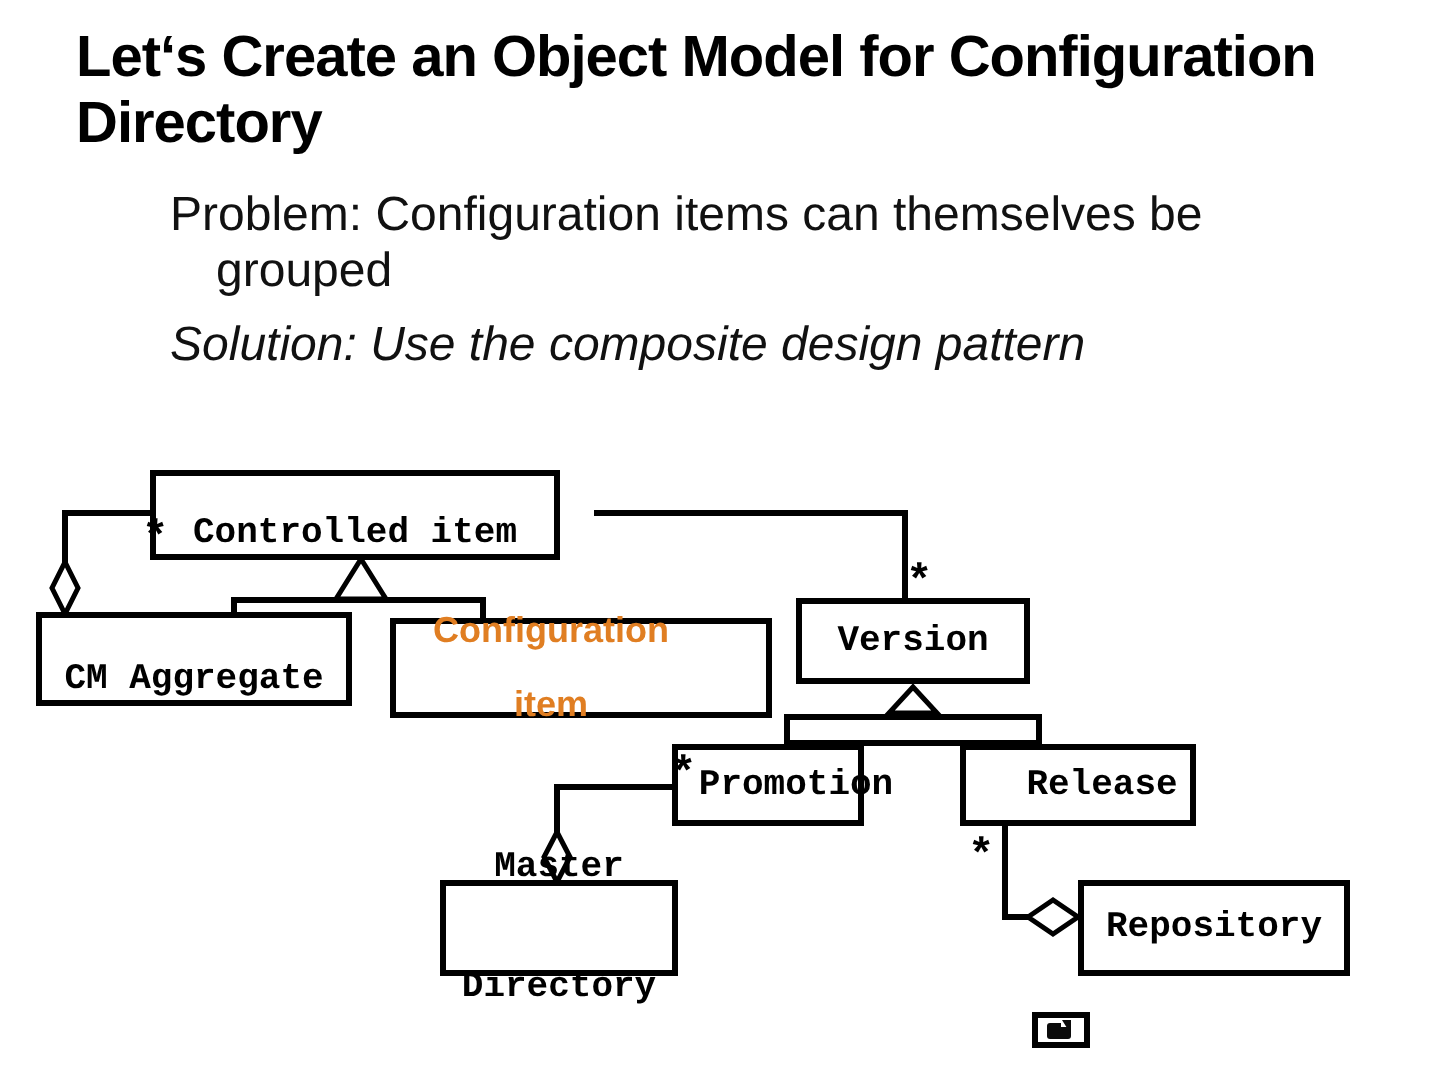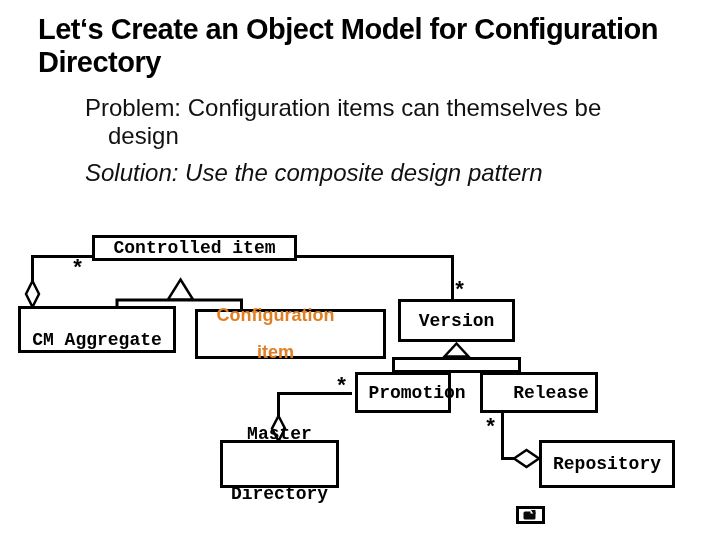--- a/index.html
+++ b/index.html
@@ -24,28 +24,28 @@
 
   
   .uml-box {
     position:absolute; box-sizing:border-box; background:#fff;
     border:3px solid #000; color:#000;
     display:flex; align-items:center; justify-content:center;
     font-family:"Liberation Mono", monospace; font-weight:bold; font-size:18px;
     text-align:center; white-space:nowrap;
   }
   .col { flex-direction:column; }
-  .b-controlled { left:92px;  top:235px; width:205px; height:26px; }
+  .b-controlled { left:75px;  top:235px; width:205px; height:45px;align-items:flex-end; }
   .b-cm         { left:18px;  top:306px; width:158px; height:47px; align-items:flex-end; padding-top:2px; }
   .b-config     { left:195px; top:309px; width:191px; height:50px;
                   font-family:"Liberation Sans", sans-serif; color:#E07E22;
                   font-size:18px; line-height:21px; flex-direction:column; padding-right:30px;gap:16px; }
   .b-version    { left:398px; top:299px; width:117px; height:43px; }
   .b-connector  { left:392px; top:357px; width:129px; height:16px; }
-  .b-promotion  { left:355px; top:372px; width:96px; height:41px;padding-left:28px; }
+  .b-promotion  { left:336px; top:372px; width:96px; height:41px;padding-left:28px; }
   .b-release    { left:480px; top:372px; width:118px; height:41px;padding-left:24px; }
   .b-master     { left:220px; top:440px; width:119px; height:48px; line-height:20px; flex-direction:column;gap:40px; }
   .b-repository { left:539px; top:440px; width:136px; height:48px; }
 
   
   .star {
     position:absolute; font-family:"Liberation Mono", monospace;
     font-weight:bold; font-size:22px; line-height:22px; color:#000;
   }
   .star-cm        { left:71px;  top:259px; }
@@ -67,21 +67,21 @@
 
 <div class="slide">
 
   <h1 class="title" style="margin:0; font-size:29px;">
     <span>Let‘s Create an Object Model for Configuration</span>
     <span>Directory</span>
   </h1>
 
   <div class="body-text problem">
     <span>Problem: Configuration items can themselves be</span>
-    <span class="indent">design</span>
+    <span class="indent">grouped</span>
   </div>
 
   <div class="body-text solution">
     <span>Solution: Use the composite design pattern</span>
   </div>
 
   <svg class="connectors" width="720" height="540" viewBox="0 0 720 540">
 
     <path d="M92 256.5 H32.5 V283" fill="none" stroke="#000" stroke-width="3"></path>
     <polygon points="32.5,281 39,294 32.5,307 26,294" fill="#fff" stroke="#000" stroke-width="2.5"></polygon>

